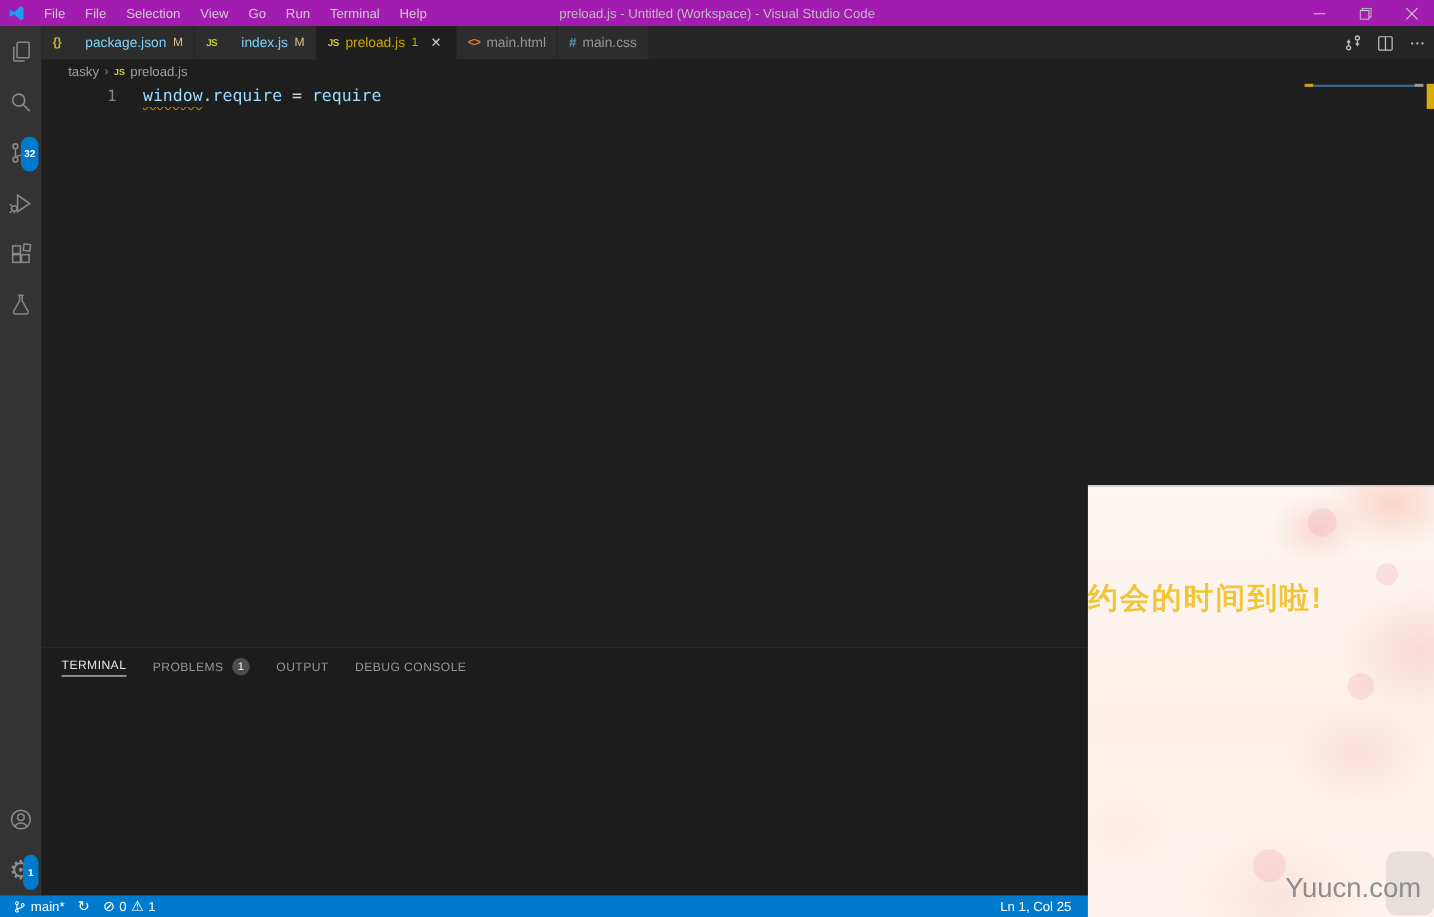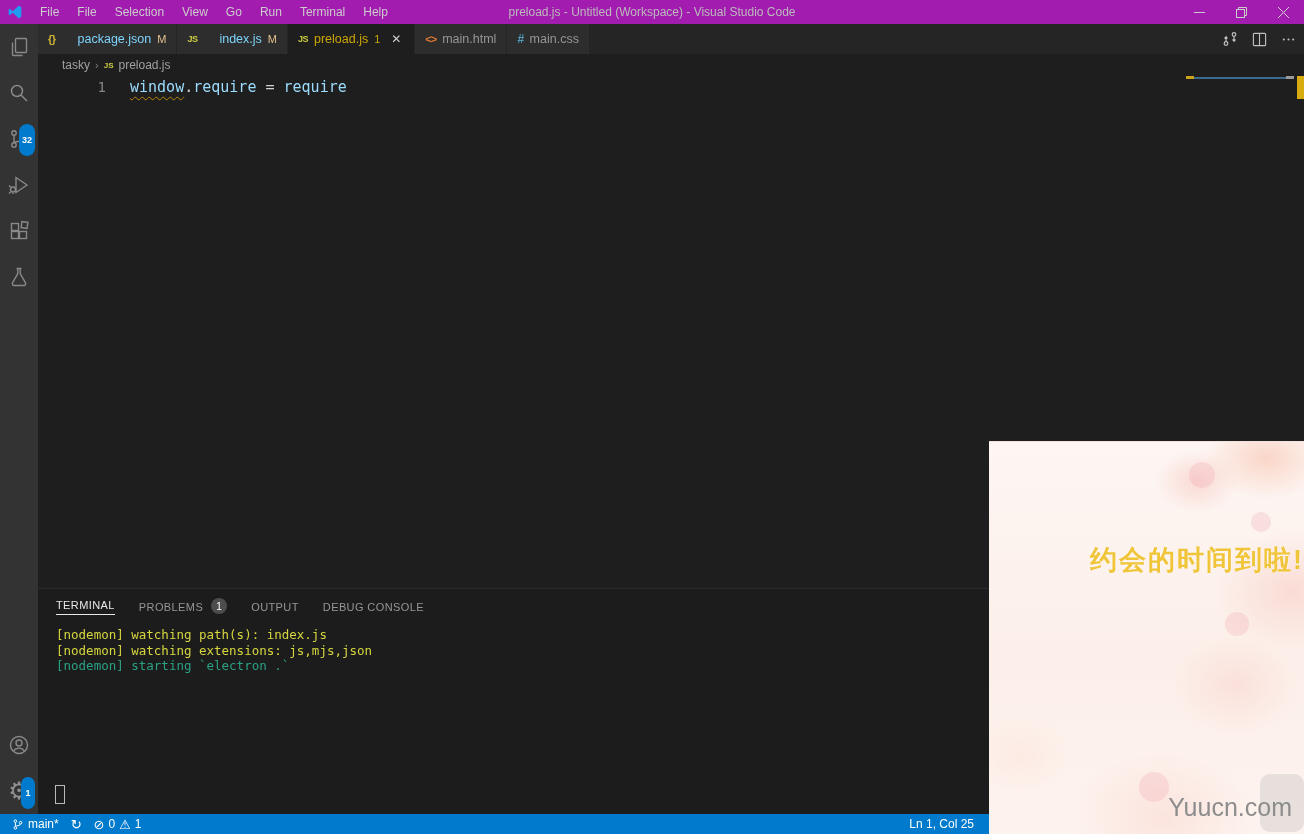--- a/index.html
+++ b/index.html
@@ -113,21 +113,21 @@
     z-index:50; overflow:hidden; border-top:1px solid #f3e2dc;
     background:
       radial-gradient(90px 60px at 88% 4%, rgba(246,176,148,0.45), transparent 70%),
       radial-gradient(60px 46px at 66% 10%, rgba(244,166,158,0.35), transparent 70%),
       radial-gradient(110px 85px at 96% 38%, rgba(247,186,178,0.40), transparent 70%),
       radial-gradient(90px 70px at 78% 62%, rgba(249,196,190,0.35), transparent 70%),
       radial-gradient(130px 95px at 55% 96%, rgba(250,205,198,0.40), transparent 70%),
       radial-gradient(70px 55px at 10% 80%, rgba(252,218,208,0.30), transparent 70%),
       linear-gradient(180deg, #fdf6f3 0%, #fcefe9 55%, #fdf3ee 100%); }
   .blossom-dot { position:absolute; border-radius:50%; background:rgba(240,160,170,0.25); }
-  .reminder-text { position:absolute; top:100px; left:0; width:100%; text-align:right;
+  .reminder-text { position:absolute; top:84px; left:0; width:100%; text-align:left;
     font-size:27px; font-weight:bold; color:#f0c53a; letter-spacing:2px;
     text-shadow:0 0 2px rgba(255,255,255,0.8); }
   .scroll-pill { position:absolute; right:0; bottom:2px; width:44px; height:58px;
     background:rgba(190,190,190,0.35); border-radius:10px; }
   .watermark { position:absolute; right:12px; bottom:12px; font-size:25px; color:#8d8d8d;
     font-family:"Liberation Sans","DejaVu Sans",sans-serif; }
 </style>
 </head>
 <body>
 
@@ -315,26 +315,20 @@
             <span class="pt-label">PROBLEMS</span>
             <span class="pt-badge">1</span>
           </div>
           <div class="panel-tab">
             <span class="pt-label">OUTPUT</span>
           </div>
           <div class="panel-tab">
             <span class="pt-label">DEBUG CONSOLE</span>
           </div>
         </div>
-        <div class="terminal">
-          <div class="tline yellow">[nodemon] watching path(s): index.js</div>
-          <div class="tline yellow">[nodemon] watching extensions: js,mjs,json</div>
-          <div class="tline green">[nodemon] starting `electron .`</div>
-          <div class="terminal-cursor"></div>
-        </div>
       </div>
 
     </div>
   </div>
 
   <div class="statusbar">
     <div class="sb-left">
       <span class="sb-item">
         <svg width="12" height="13" viewBox="0 0 16 16" fill="none" stroke="#ffffff" stroke-width="1.3">
             <circle cx="4.5" cy="3.5" r="1.7"></circle>

